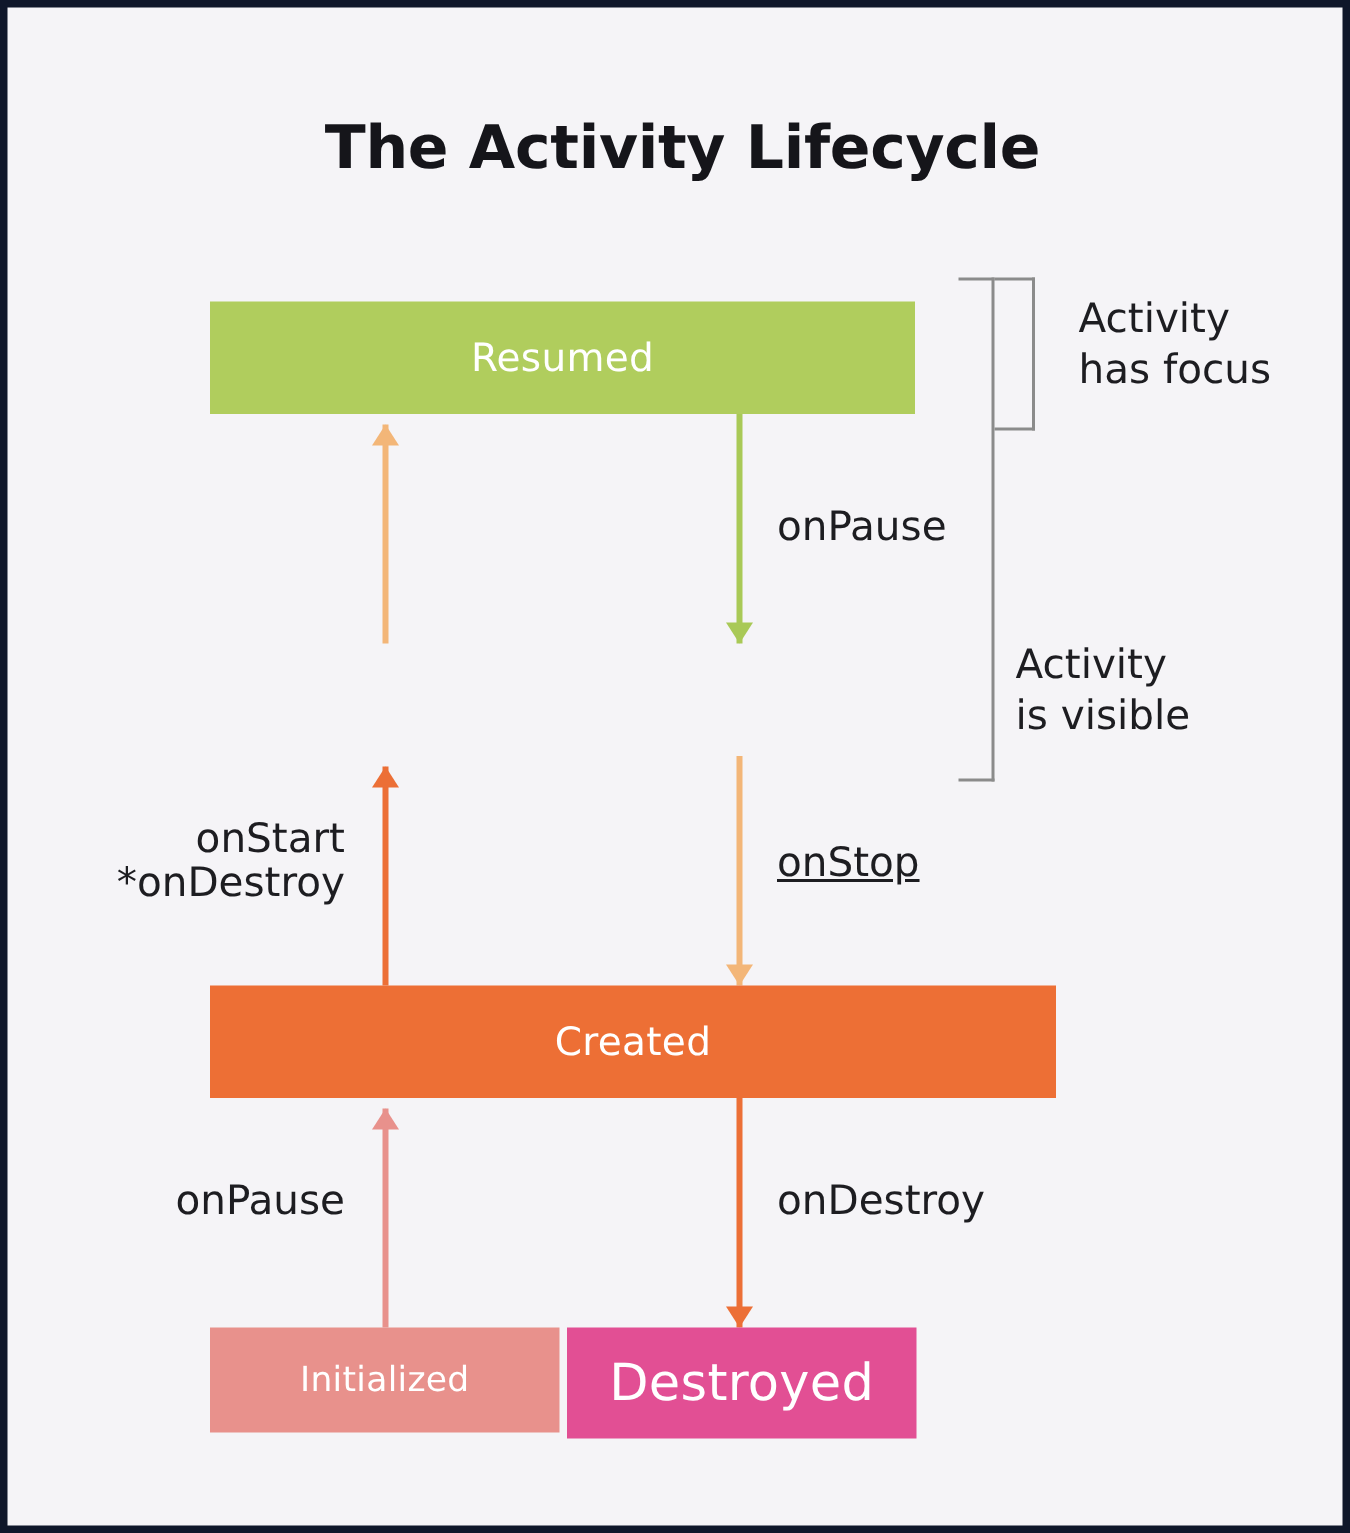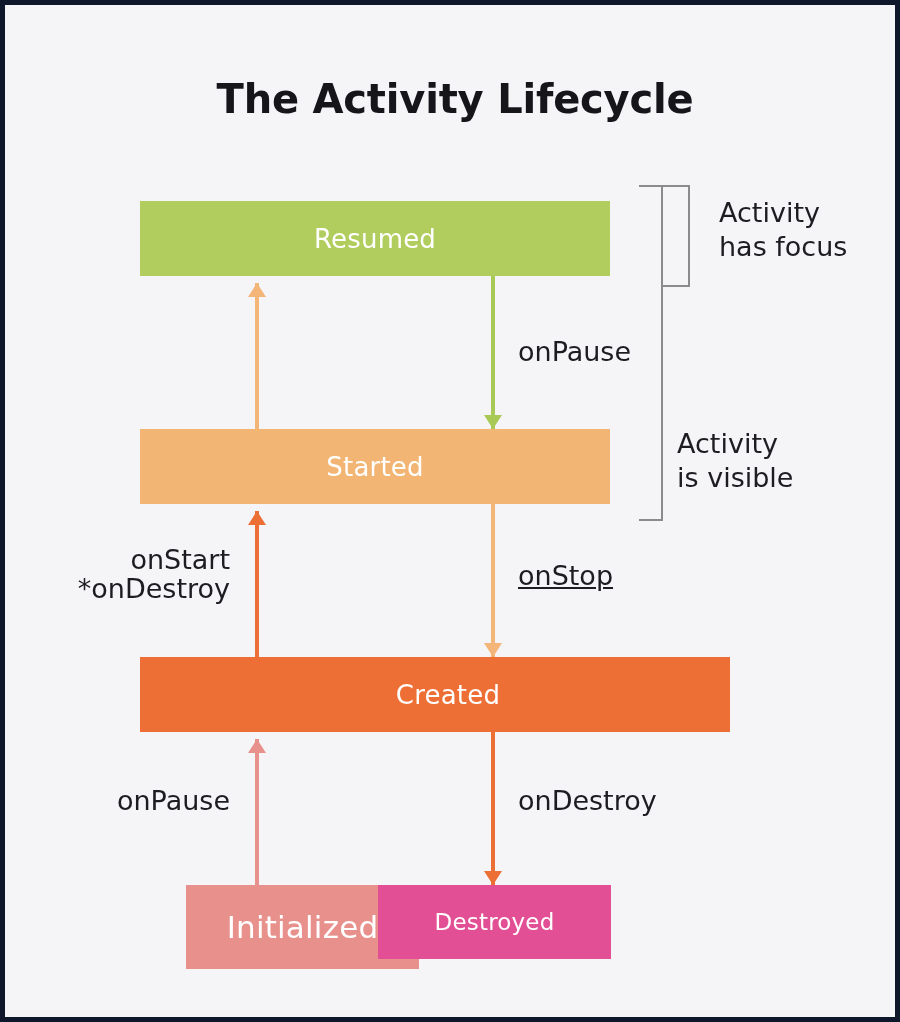--- a/index.html
+++ b/index.html
@@ -56,34 +56,32 @@
   }
   #box-started {
     left: 135px; top: 424px;
     width: 470px; height: 75px;
     background: #f2b573;
   }
   #box-created {
     left: 135px; top: 652px;
     width: 564px; height: 75px;
     background: #ed6f35;
-    padding-left: 26px;
   }
   #box-initialized {
     left: 135px; top: 880px;
-    width: 233px; height: 84px;
+    width: 233px; height: 70px;
     background: #e8918c;
-    font-size: 31px;
-    margin-left: 46px;
+    font-size: 23px;
   }
   #box-destroyed {
     left: 373px; top: 880px;
     width: 233px; height: 74px;
     background: #e24f94;
-    font-size: 23px;
+    font-size: 34px;
   }
 
   
   .arrow {
     position: absolute;
     z-index: 3;
   }
   .arrow .shaft {
     position: absolute;
     left: 50%;
@@ -174,21 +172,20 @@
 </style>
 </head>
 <body>
 
 <div id="page">
 
   <div id="title">The Activity Lifecycle</div>
 
   <div class="state-box" id="box-resumed">Resumed</div>
 
-  <div class="state-box" id="box-started">Started</div>
 
   <div class="state-box" id="box-created">Created</div>
 
   <div class="state-box" id="box-initialized">Initialized</div>
 
   <div class="state-box" id="box-destroyed">Destroyed</div>
 
   <div class="arrow up" id="arrow-onresume">
     <div class="shaft"></div>
     <div class="head"></div>

